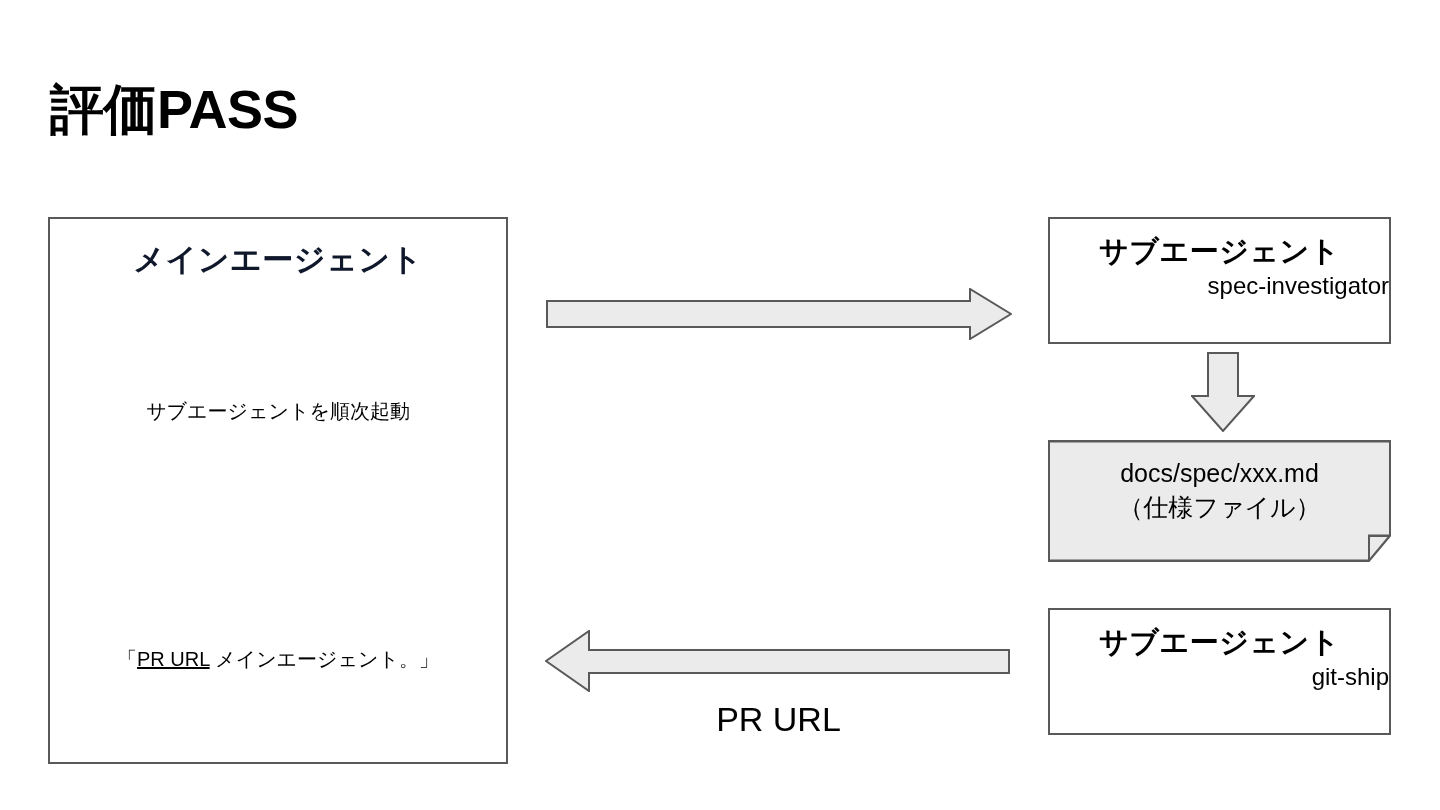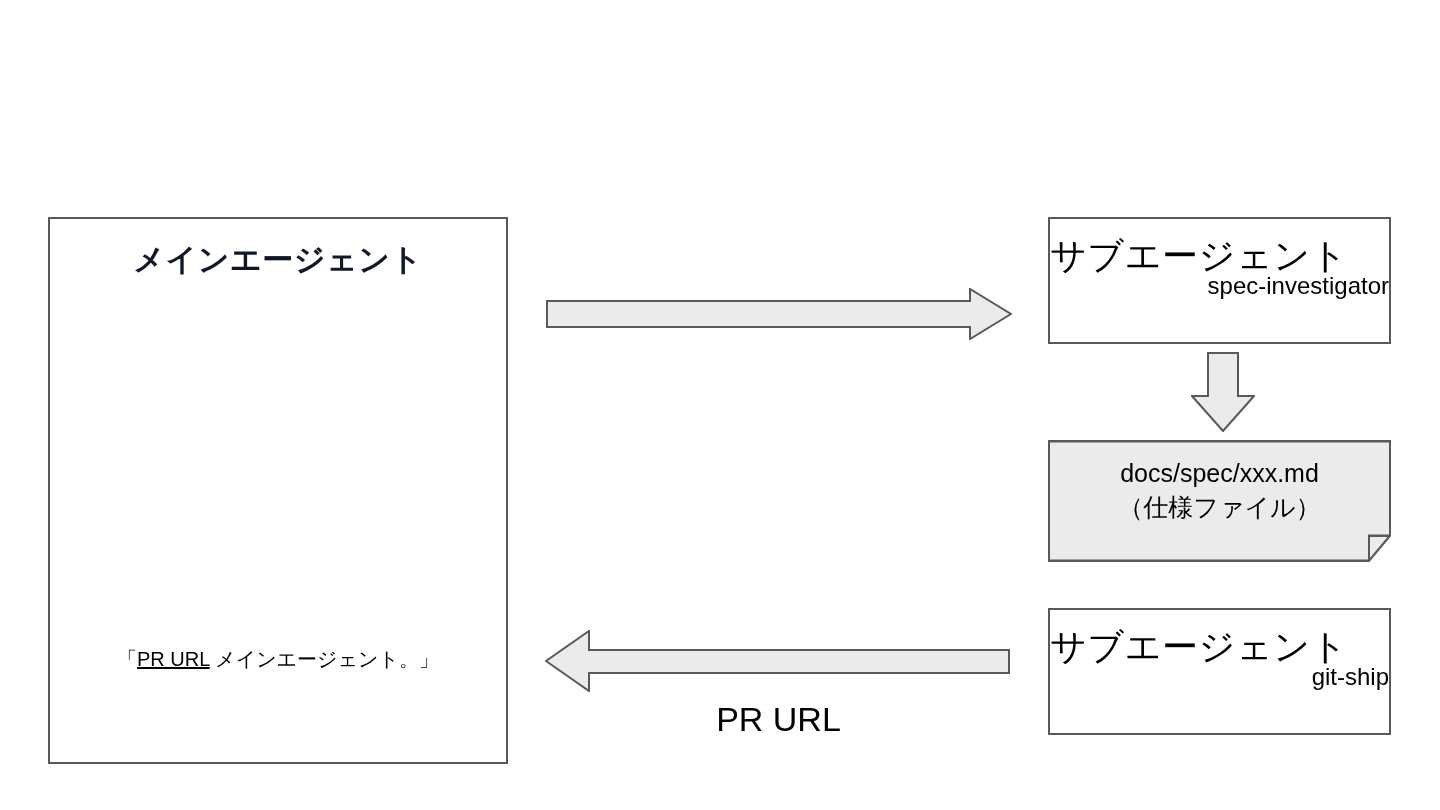--- a/index.html
+++ b/index.html
@@ -90,22 +90,23 @@
     left: 1048px;
     top: 608px;
     width: 343px;
     height: 127px;
   }
   .sub-box-title {
     position: absolute;
     left: 0;
     right: 0;
     top: 13px;
-    font-size: 36px;
-    font-weight: normal;
+    text-align: center;
+    font-size: 29px;
+    font-weight: bold;
     white-space: nowrap;
     letter-spacing: 0.5px;
   }
   .sub-box-subtitle {
     position: absolute;
     left: 0;
     right: 0;
     top: 53px;
     text-align: right;
     font-size: 24px;
@@ -174,24 +175,26 @@
     font-size: 34px;
     color: #000000;
     white-space: nowrap;
   }
 </style>
 </head>
 <body>
 
 <div class="slide">
 
+  <div class="slide-title">評価PASS</div>
 
   <div class="box" id="main-agent-box">
     <div class="box-heading">メインエージェント</div>
 
+    <div class="main-agent-note" id="main-agent-launch-note">サブエージェントを順次起動</div>
 
     <div class="main-agent-note" id="main-agent-report-note"><span>「</span><span class="underlined">PR URL</span><span> メインエージェント。」</span></div>
   </div>
 
   <div class="box" id="sub-agent-spec-box">
     <div class="sub-box-title">サブエージェント</div>
     <div class="sub-box-subtitle">spec-investigator</div>
   </div>
 
   <svg class="arrow-svg" id="arrow-spec-to-doc" viewBox="0 0 64 80" preserveAspectRatio="none">

